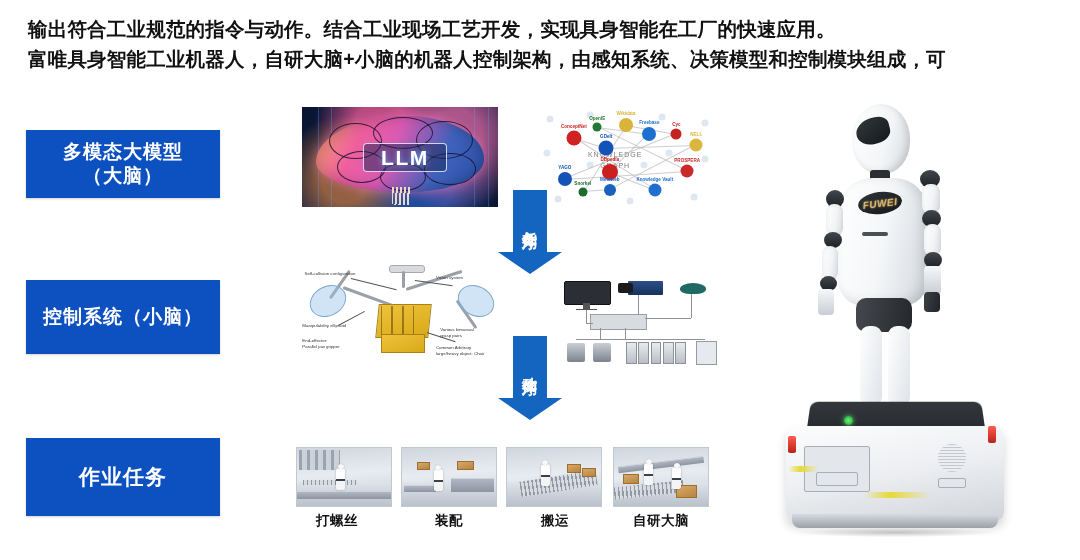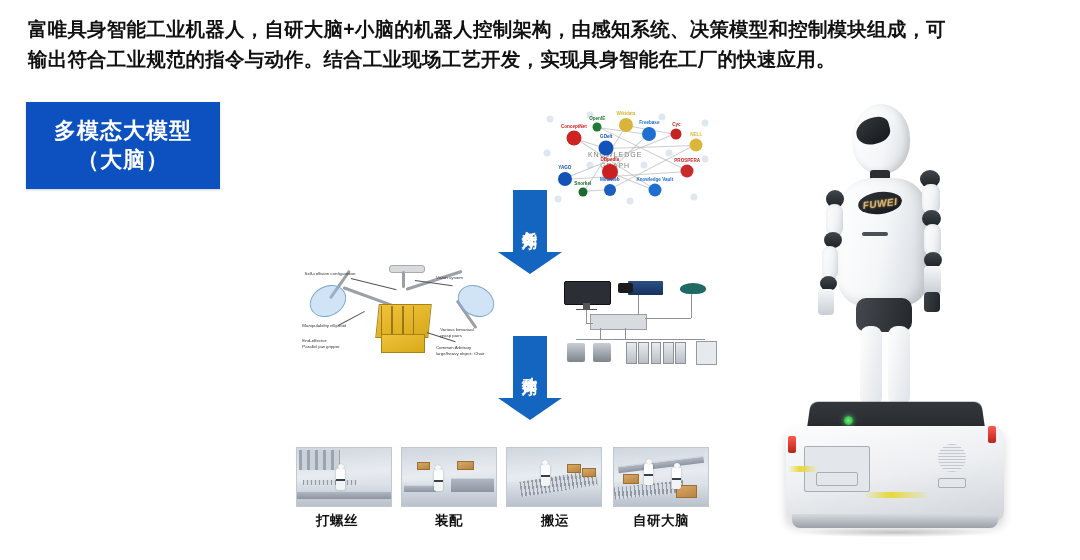--- a/index.html
+++ b/index.html
@@ -22,21 +22,21 @@
   .headline p{margin:0;}
 
   
   .bluebox{
     position:absolute;background:#0D50C0;
     display:flex;align-items:center;justify-content:center;
     color:#fff;font-weight:bold;text-align:center;
     box-shadow:0 1px 2px rgba(0,0,0,.18);
   }
   .bluebox span{line-height:1.28;letter-spacing:1px;}
-  #box-brain{left:26px;top:102px;width:194px;height:87px;font-size:22px;}
+  #box-brain{left:26px;top:130px;width:194px;height:68px;font-size:19px;}
   #box-ctrl {left:26px;top:280px;width:194px;height:74px;font-size:19px;}
   #box-task {left:26px;top:438px;width:194px;height:78px;font-size:21px;}
 
   
   .media{position:absolute;overflow:hidden;background:#fff;}
 
   
   #img-brain{left:302px;top:107px;width:196px;height:100px;
     background:
       radial-gradient(circle at 22% 72%, rgba(255,150,60,.55) 0 14%, rgba(0,0,0,0) 38%),
@@ -226,33 +226,56 @@
     border-radius:50%;}
 
   .hand{background:linear-gradient(180deg,#f6f7f9,#c8ced4);border-radius:4px;}
 </style>
 </head>
 <body>
 
 <div class="stage">
 
   <div class="headline">
+    <p>输出符合工业规范的指令与动作。结合工业现场工艺开发，实现具身智能在工厂的快速应用。</p>
     <p>富唯具身智能工业机器人，自研大脑+小脑的机器人控制架构，由感知系统、决策模型和控制模块组成，可</p>
-    <p>输出符合工业规范的指令与动作。结合工业现场工艺开发，实现具身智能在工厂的快速应用。</p>
   </div>
 
   <div class="bluebox" id="box-brain">
     <span>
       <span>多模态大模型</span><br>
       <span>（大脑）</span>
     </span>
   </div>
 
-
-
+  <div class="bluebox" id="box-ctrl">
+    <span>控制系统（小脑）</span>
+  </div>
+
+  <div class="bluebox" id="box-task">
+    <span>作业任务</span>
+  </div>
+
+  <div class="media" id="img-brain">
+    <div class="grid-line" style="left:8%"></div>
+    <div class="grid-line" style="left:15%"></div>
+    <div class="grid-line" style="left:88%"></div>
+    <div class="grid-line" style="left:95%"></div>
+    <div class="brain-shape"></div>
+    <div class="fold" style="left:14%;top:16%;width:26%;height:34%"></div>
+    <div class="fold" style="left:36%;top:10%;width:30%;height:30%"></div>
+    <div class="fold" style="left:58%;top:14%;width:28%;height:36%"></div>
+    <div class="fold" style="left:18%;top:44%;width:24%;height:30%"></div>
+    <div class="fold" style="left:62%;top:46%;width:26%;height:30%"></div>
+    <div class="fold" style="left:40%;top:56%;width:22%;height:26%"></div>
+    <div class="llm-chip">
+      <span>LLM</span>
+    </div>
+    <div class="stem"></div>
+  </div>
 
   <div class="media" id="img-kg">
     <div class="kg-title">KNOWLEDGE
 GRAPH</div>
     <div id="kg-render">
         <div class="edge" style="left: 21%; top: 31%; width: 33.9081px; transform: rotate(17.1524deg);"></div>
         <div class="edge" style="left: 34%; top: 20%; width: 52.6673px; transform: rotate(7.63778deg);"></div>
         <div class="edge" style="left: 50%; top: 18%; width: 51.1973px; transform: rotate(10.1247deg);"></div>
         <div class="edge" style="left: 39%; top: 41%; width: 90.05px; transform: rotate(-1.90915deg);"></div>
         <div class="edge" style="left: 63%; top: 27%; width: 54.8831px; transform: rotate(136.181deg);"></div>

